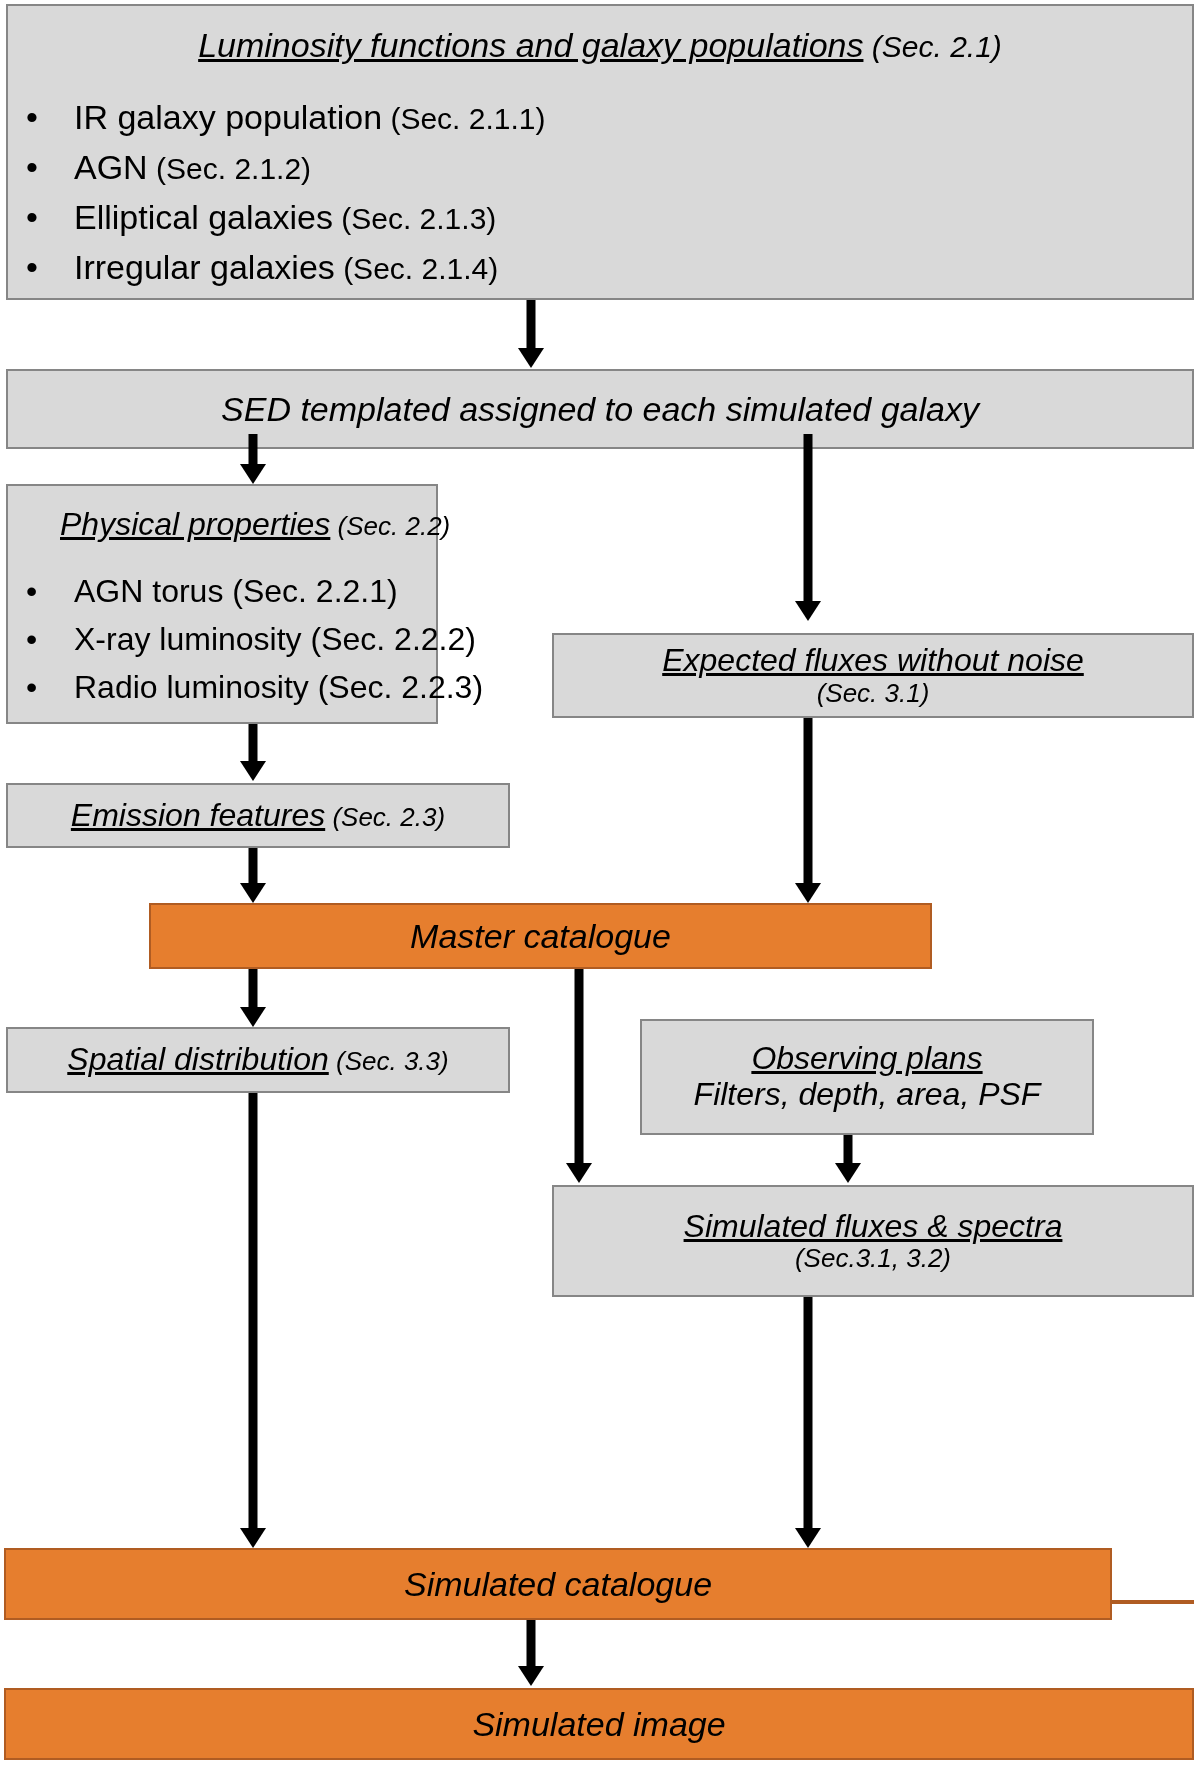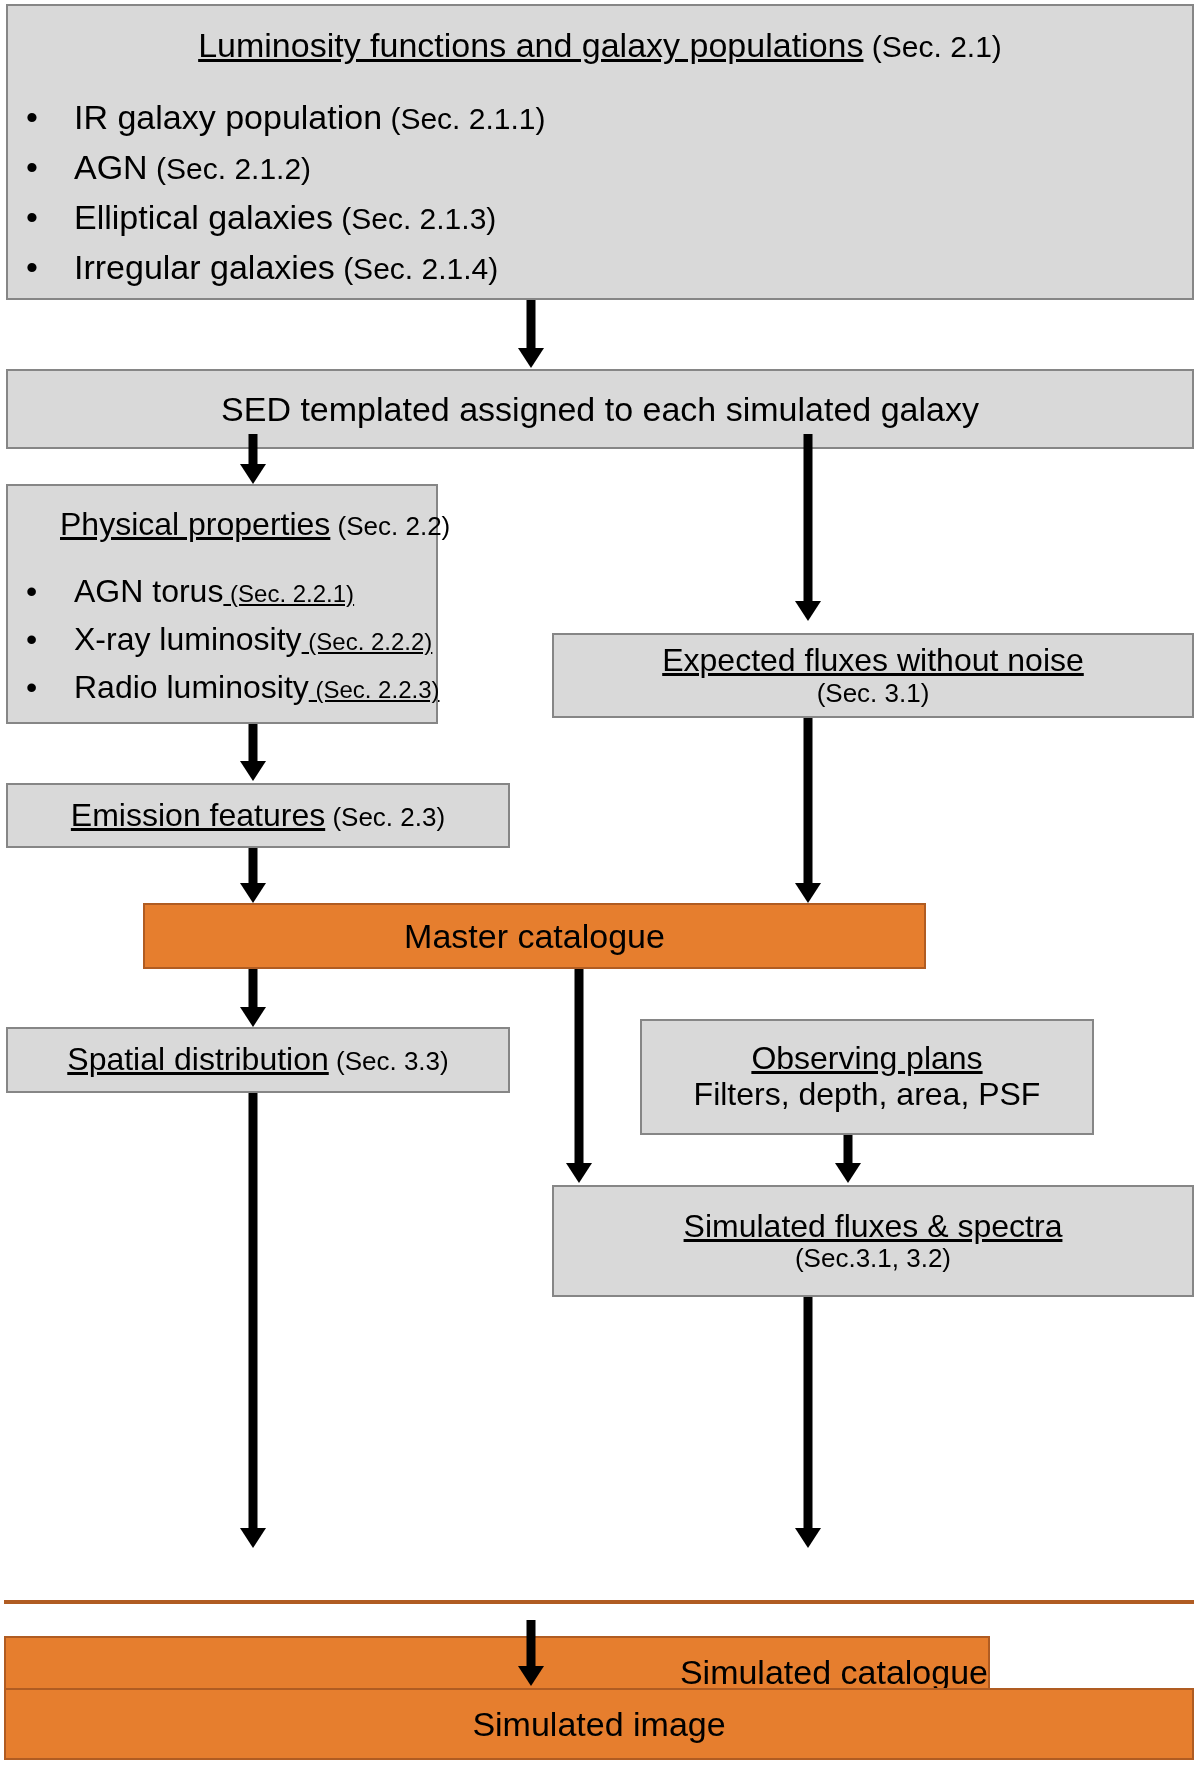--- a/index.html
+++ b/index.html
@@ -34,20 +34,21 @@
   }
   .box.orange {
     background: #E67E2E;
     border: 2px solid #B05C22;
   }
   .center { align-items: center; text-align: center; }
 
   .title-line {
     line-height: 1.12;
     white-space: nowrap;
+    font-style: italic;
   }
   .u { text-decoration: underline; text-underline-offset: 2px; }
 
   
   ul.bullets {
     list-style: none;
     margin: 0;
     padding: 0;
   }
   ul.bullets li {
@@ -80,21 +81,21 @@
     width: 0;
     height: 0;
     border-left: 13px solid transparent;
     border-right: 13px solid transparent;
     border-top: 20px solid #000;
   }
   .fs-34 { font-size: 34px; }
   .fs-30 { font-size: 30px; }
   .fs-32 { font-size: 32px; }
   .fs-26 { font-size: 26px; }
-  .fs-24 { font-size: 24px; text-decoration: underline; }
+  .fs-24 { font-size: 32px; }
 </style>
 </head>
 <body>
 
 <div id="canvas">
 
   <div class="box gray" style="left:6px; top:4px; width:1188px; height:296px; padding:14px 0 0 0;">
     <div class="title-line fs-34" style="text-align:center; margin-top:6px; margin-bottom:34px;">
       <span class="u">Luminosity functions and galaxy populations</span><span class="fs-30"> (Sec. 2.1)</span>
     </div>
@@ -178,21 +179,21 @@
   <div class="arrow" style="left:238px; top:848px; width:30px; height:55px;">
     <div class="shaft" style="width:9px; height:37px;"></div>
     <div class="head"></div>
   </div>
 
   <div class="arrow" style="left:793px; top:718px; width:30px; height:185px;">
     <div class="shaft" style="width:9px; height:167px;"></div>
     <div class="head"></div>
   </div>
 
-  <div class="box orange center" style="left:143px; top:903px; width:783px; height:66px;">
+  <div class="box orange center" style="left:149px; top:903px; width:783px; height:66px;">
     <div class="title-line fs-34">Master catalogue</div>
   </div>
 
   <div class="arrow" style="left:238px; top:969px; width:30px; height:58px;">
     <div class="shaft" style="width:9px; height:40px;"></div>
     <div class="head"></div>
   </div>
 
   <div class="arrow" style="left:564px; top:969px; width:30px; height:214px;">
     <div class="shaft" style="width:9px; height:196px;"></div>
@@ -229,21 +230,21 @@
     <div class="title-line fs-26">(Sec.3.1, 3.2)</div>
   </div>
 
   <div class="arrow" style="left:793px; top:1297px; width:30px; height:251px;">
     <div class="shaft" style="width:9px; height:233px;"></div>
     <div class="head"></div>
   </div>
 
   <div class="box orange center" style="left:4px; top:1600px; width:1190px; height:0px;"></div>
 
-  <div class="box orange center" style="left:4px; top:1636px; width:986px; height:72px;align-items:flex-end;">
+  <div class="box orange center" style="left:4px; top:1548px; width:1108px; height:72px;">
     <div class="title-line fs-34">Simulated catalogue</div>
   </div>
 
   <div class="arrow" style="left:516px; top:1620px; width:30px; height:66px;">
     <div class="shaft" style="width:9px; height:48px;"></div>
     <div class="head"></div>
   </div>
 
   <div class="box orange center" style="left:4px; top:1688px; width:1190px; height:72px;">
     <div class="title-line fs-34">Simulated image</div>

